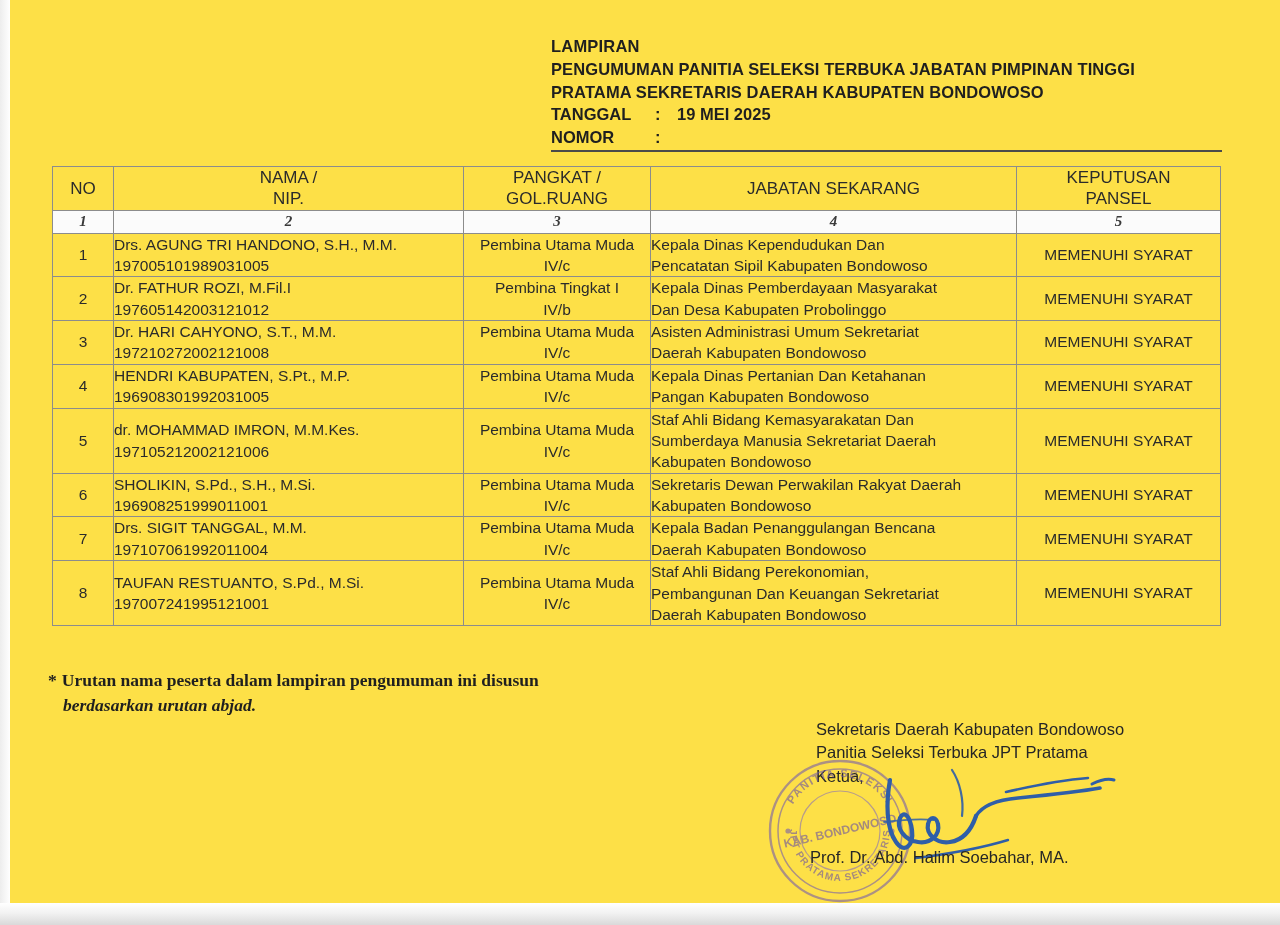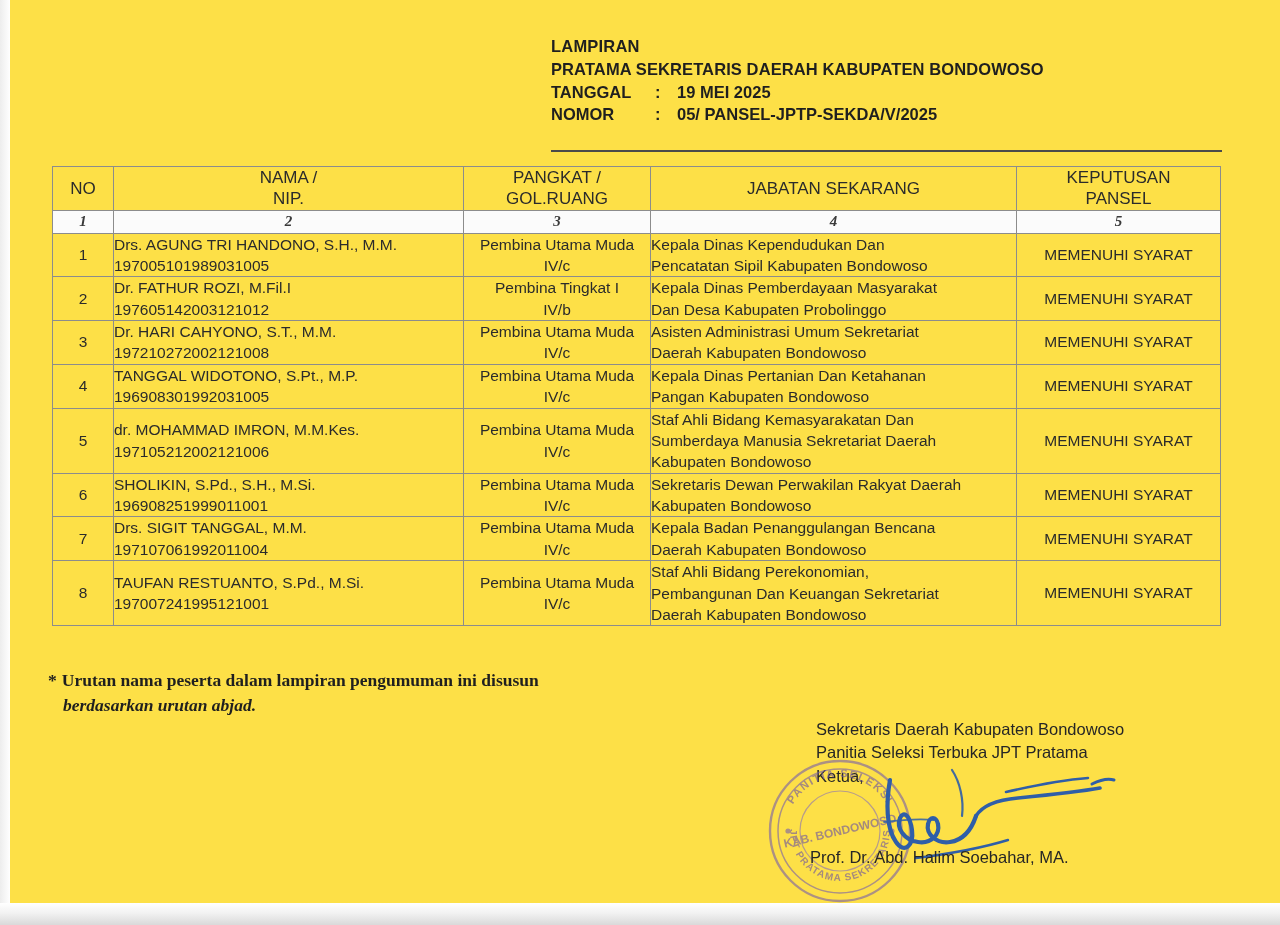--- a/index.html
+++ b/index.html
@@ -209,30 +209,30 @@
 </style>
 </head>
 <body>
 
 <div class="page">
 
   <div class="scan-edge-left"></div>
 
   <div class="header">
     <div class="lampiran">LAMPIRAN</div>
+    <div class="subject">PENGUMUMAN PANITIA SELEKSI TERBUKA JABATAN PIMPINAN TINGGI</div>
     <div class="subject">PRATAMA SEKRETARIS DAERAH KABUPATEN BONDOWOSO</div>
     <div class="meta-row">
       <span class="meta-label">TANGGAL</span>
       <span class="meta-colon">:</span>
       <span class="meta-value">19 MEI 2025</span>
     </div>
     <div class="meta-row">
       <span class="meta-label">NOMOR</span>
       <span class="meta-colon">:</span>
-      <span class="meta-value">05/ PANSEL-JPTP-SEKDA/V/2025</span>
     </div>
   </div>
   <div class="header-rule"></div>
 
   <div class="tbl-wrap">
     <table class="main">
       <colgroup>
         <col class="c-no">
           <col class="c-nama">
           <col class="c-pangkat">
@@ -313,21 +313,21 @@
             </td>
             <td class="cell-jabatan">
               <span class="jb-line">Asisten Administrasi Umum Sekretariat</span>
               <span class="jb-line">Daerah Kabupaten Bondowoso</span>
             </td>
             <td class="cell-kep">MEMENUHI SYARAT</td>
           </tr>
           <tr>
             <td class="cell-no">4</td>
             <td class="cell-nama">
-              <span class="nm-line">TANGGAL WIDOTONO, S.Pt., M.P.</span>
+              <span class="nm-line">HENDRI KABUPATEN, S.Pt., M.P.</span>
               <span class="nm-line">196908301992031005</span>
             </td>
             <td class="cell-pangkat">
               <span class="nm-line">Pembina Utama Muda</span>
               <span class="nm-line">IV/c</span>
             </td>
             <td class="cell-jabatan">
               <span class="jb-line">Kepala Dinas Pertanian Dan Ketahanan</span>
               <span class="jb-line">Pangan Kabupaten Bondowoso</span>
             </td>

